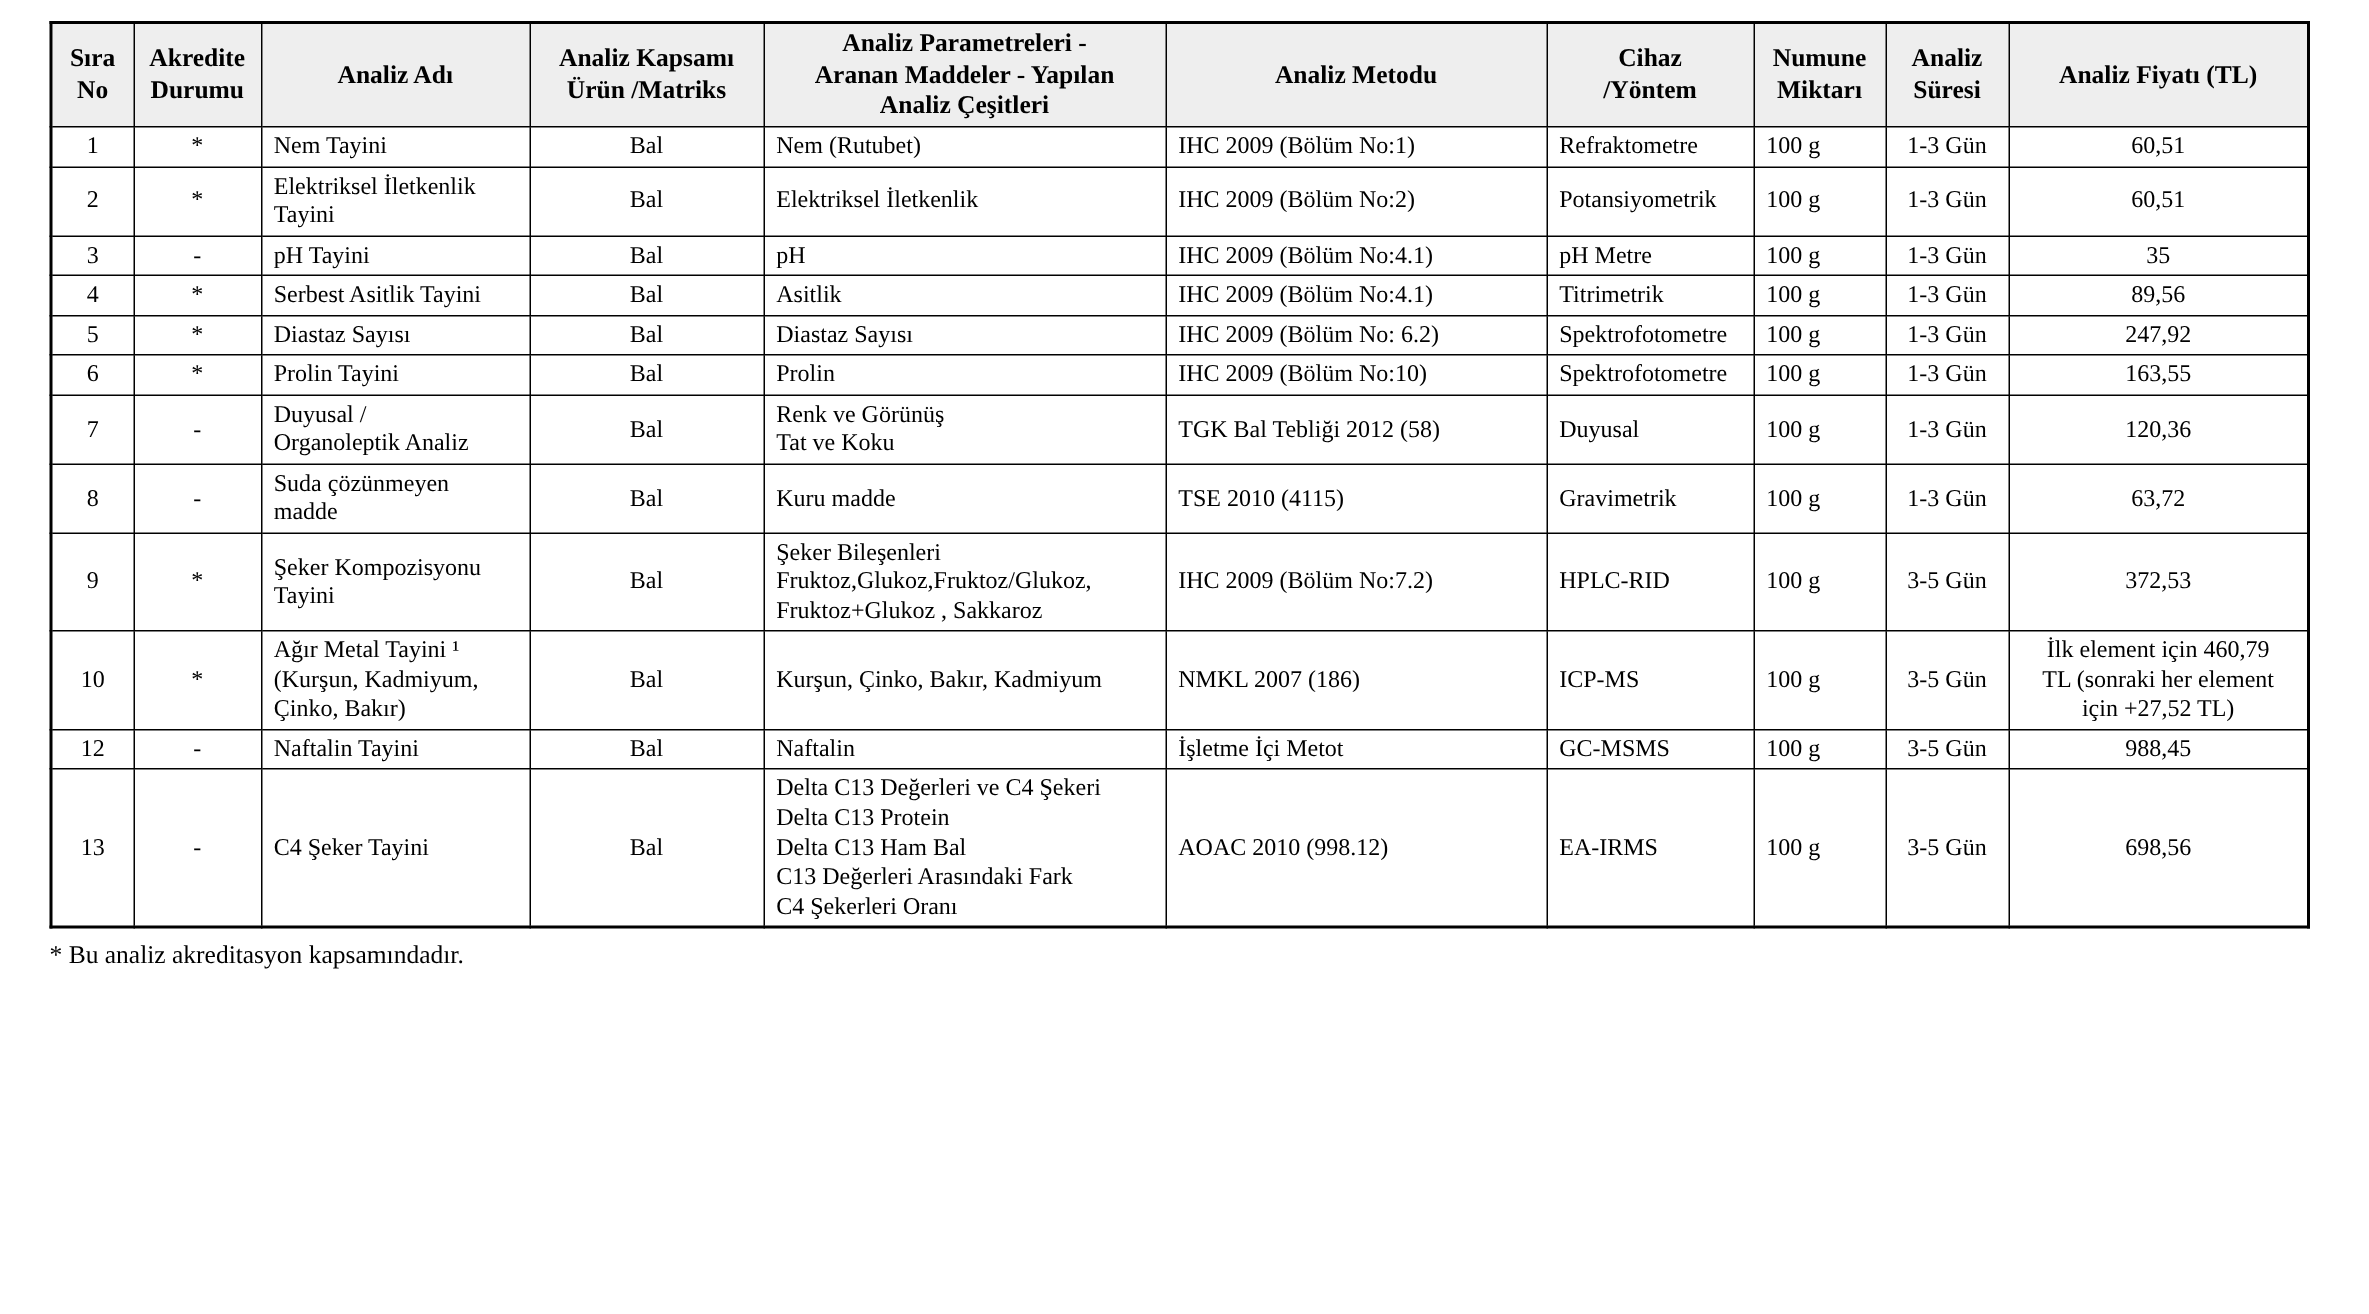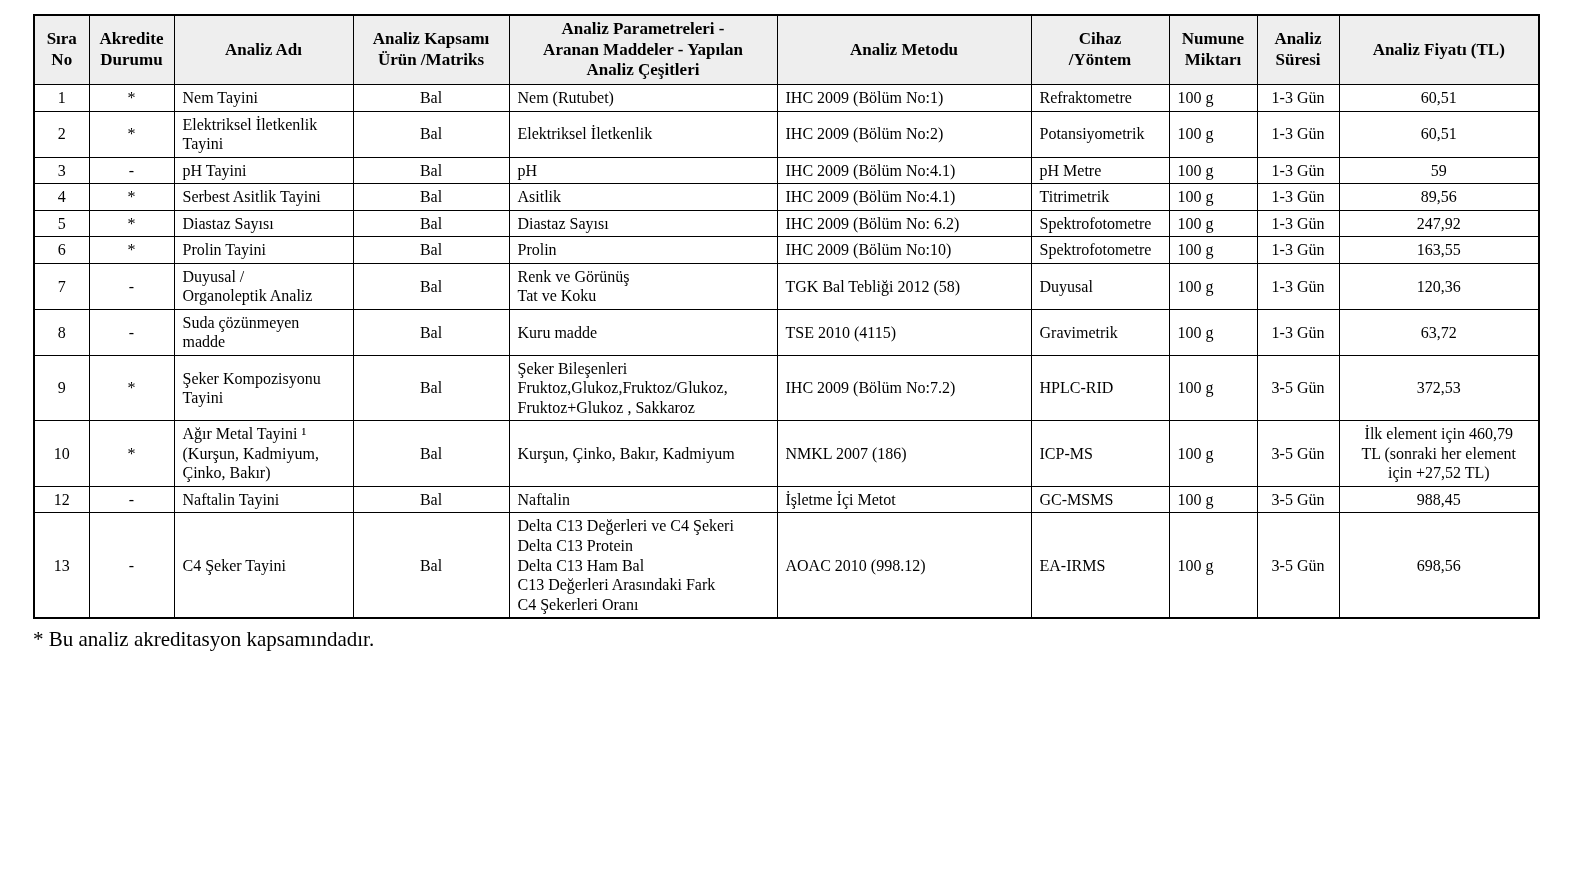--- a/index.html
+++ b/index.html
@@ -62,21 +62,21 @@
   .price-table tbody td:nth-child(5),
   .price-table tbody td:nth-child(6),
   .price-table tbody td:nth-child(7),
   .price-table tbody td:nth-child(8) { text-align: left; }
   .footnotes {
     margin-top: 8px;
     padding-left: 0;
   }
   .footnotes p {
     margin: 0 0 8px 0;
-    font-size: 21px;
+    font-size: 17px;
     line-height: 1.15;
   }
 </style>
 </head>
 <body>
 
 <div class="page">
   <div class="table-wrap">
     <table class="price-table">
       <colgroup>
@@ -142,21 +142,21 @@
           <tr>
             <td>3</td>
             <td>-</td>
             <td>pH Tayini</td>
             <td>Bal</td>
             <td>pH</td>
             <td>IHC 2009 (Bölüm No:4.1)</td>
             <td>pH Metre</td>
             <td>100 g</td>
             <td>1-3 Gün</td>
-            <td>59</td>
+            <td>35</td>
           </tr>
           <tr>
             <td>4</td>
             <td>*</td>
             <td>Serbest Asitlik Tayini</td>
             <td>Bal</td>
             <td>Asitlik</td>
             <td>IHC 2009 (Bölüm No:4.1)</td>
             <td>Titrimetrik</td>
             <td>100 g</td>

